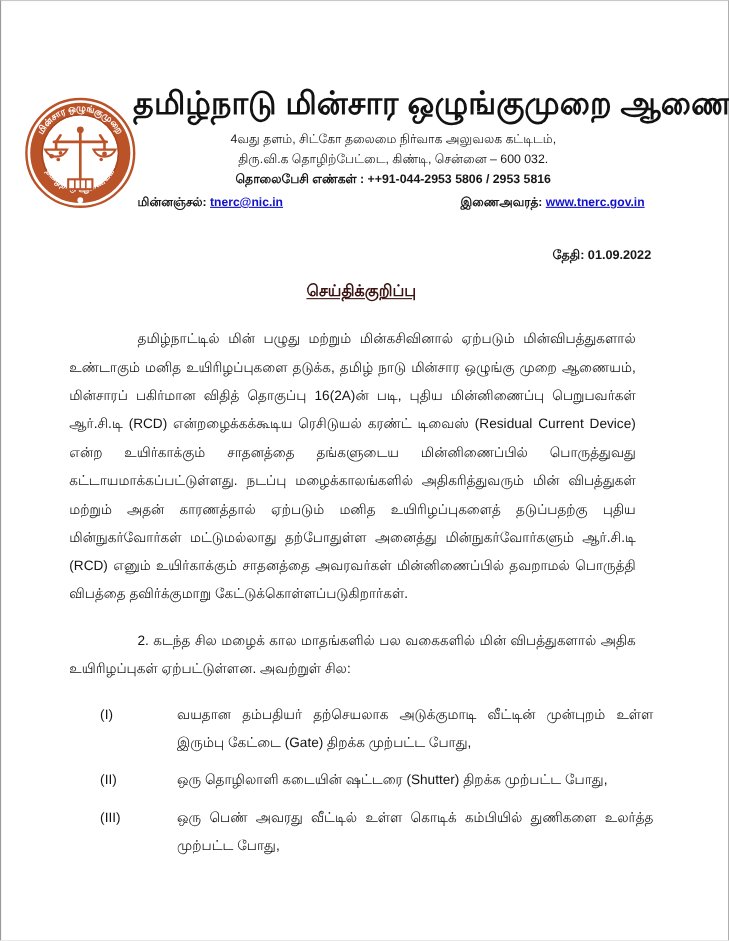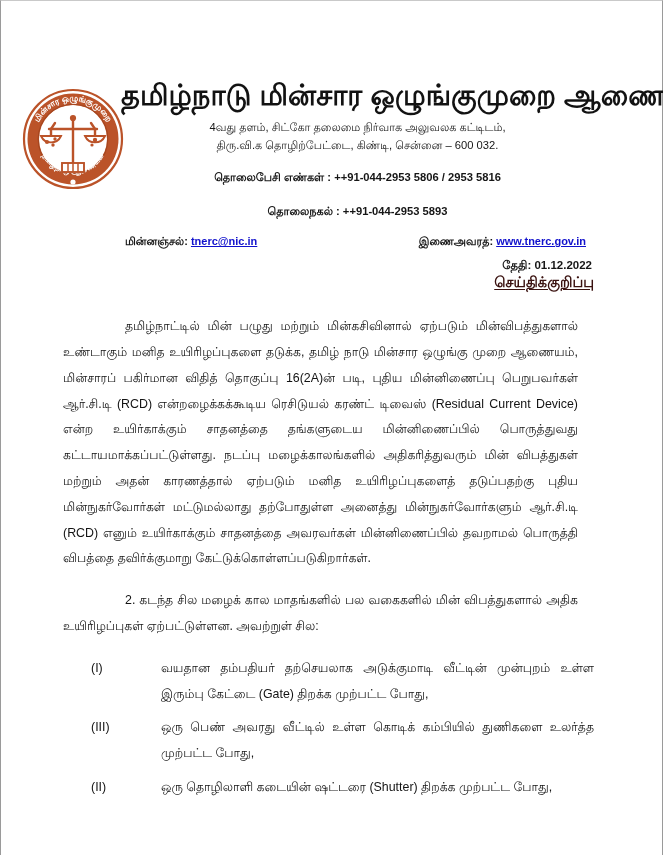--- a/index.html
+++ b/index.html
@@ -61,21 +61,21 @@
     font-weight: normal;
     color: #161616;
     line-height: 1.55;
     margin: 0;
   }
   .contact-line {
     font-size: 11.2px;
     font-weight: bold;
     color: #161616;
     line-height: 1.75;
-    margin: 14px;
+    margin: 0;
   }
   .link-row {
     display: flex;
     justify-content: space-between;
     align-items: baseline;
     margin-top: 4px;
     padding: 0 8px 0 4px;
     text-align: right;
   }
   .link-cell {
@@ -95,21 +95,22 @@
     text-align: right;
     font-size: 11.5px;
     font-weight: bold;
     color: #161616;
     margin-top: 10px;
     padding-right: 2px;
   }
 
   
   .press-heading {
-    text-align: right;
+    text-align: center;
+    margin-top: 17px;
     margin-bottom: 22px;
   }
   .press-heading span {
     font-size: 14.5px;
     font-weight: bold;
     color: #3a1210;
     text-decoration: underline;
     text-underline-offset: 2px;
   }
 
@@ -204,55 +205,54 @@
           <line x1="52" y1="76" x2="52" y2="85" stroke="#bb5329" stroke-width="1.5"></line>
           <line x1="57" y1="76" x2="57" y2="85" stroke="#bb5329" stroke-width="1.5"></line>
         </svg>
       </div>
 
       <div class="header-text">
         <div class="org-title">தமிழ்நாடு மின்சார ஒழுங்குமுறை ஆணையம்</div>
         <div class="addr-line">4வது தளம், சிட்கோ தலைமை நிர்வாக அலுவலக கட்டிடம்,</div>
         <div class="addr-line">திரு.வி.க தொழிற்பேட்டை, கிண்டி, சென்னை – 600 032.</div>
         <div class="contact-line">தொலைபேசி எண்கள் : ++91-044-2953 5806 / 2953 5816</div>
-        <div class="contact-line">தொலைநகல் : ++91-044-2953 5893</div>
 
         <div class="link-row">
           <div class="link-cell">
             <span>மின்னஞ்சல்:</span>
             <a class="link" href="#">tnerc@nic.in</a>
           </div>
           <div class="link-cell">
             <span>இணைஅவரத்:</span>
             <a class="link" href="#">www.tnerc.gov.in</a>
           </div>
         </div>
       </div>
     </div>
 
-    <div class="date-row">தேதி: 01.12.2022</div>
+    <div class="date-row">தேதி: 01.09.2022</div>
 
     <div class="press-heading">
       <span>செய்திக்குறிப்பு</span>
     </div>
 
     <div class="body-text">
       <p class="para">தமிழ்நாட்டில் மின் பழுது மற்றும் மின்கசிவினால் ஏற்படும் மின்விபத்துகளால் உண்டாகும் மனித உயிரிழப்புகளை தடுக்க, தமிழ் நாடு மின்சார ஒழுங்கு முறை ஆணையம், மின்சாரப் பகிர்மான விதித் தொகுப்பு 16(2A)ன் படி, புதிய மின்னிணைப்பு பெறுபவர்கள் ஆர்.சி.டி (RCD) என்றழைக்கக்கூடிய ரெசிடுயல் கரண்ட் டிவைஸ் (Residual Current Device) என்ற உயிர்காக்கும் சாதனத்தை தங்களுடைய மின்னிணைப்பில் பொருத்துவது கட்டாயமாக்கப்பட்டுள்ளது. நடப்பு மழைக்காலங்களில் அதிகரித்துவரும் மின் விபத்துகள் மற்றும் அதன் காரணத்தால் ஏற்படும் மனித உயிரிழப்புகளைத் தடுப்பதற்கு புதிய மின்நுகர்வோர்கள் மட்டுமல்லாது தற்போதுள்ள அனைத்து மின்நுகர்வோர்களும் ஆர்.சி.டி (RCD) எனும் உயிர்காக்கும் சாதனத்தை அவரவர்கள் மின்னிணைப்பில் தவறாமல் பொருத்தி விபத்தை தவிர்க்குமாறு கேட்டுக்கொள்ளப்படுகிறார்கள்.</p>
       <p class="para">2. கடந்த சில மழைக் கால மாதங்களில் பல வகைகளில் மின் விபத்துகளால் அதிக உயிரிழப்புகள் ஏற்பட்டுள்ளன. அவற்றுள் சில:</p>
 
       <ul class="list">
         <li class="list-item">
           <span class="list-marker">(I)</span>
           <span class="list-body">வயதான தம்பதியர் தற்செயலாக அடுக்குமாடி வீட்டின் முன்புறம் உள்ள இரும்பு கேட்டை (Gate) திறக்க முற்பட்ட போது,</span>
         </li>
         <li class="list-item">
+          <span class="list-marker">(II)</span>
+          <span class="list-body">ஒரு தொழிலாளி கடையின் ஷட்டரை (Shutter) திறக்க முற்பட்ட போது,</span>
+        </li>
+        <li class="list-item">
           <span class="list-marker">(III)</span>
           <span class="list-body">ஒரு பெண் அவரது வீட்டில் உள்ள கொடிக் கம்பியில் துணிகளை உலர்த்த முற்பட்ட போது,</span>
         </li>
-        <li class="list-item">
-          <span class="list-marker">(II)</span>
-          <span class="list-body">ஒரு தொழிலாளி கடையின் ஷட்டரை (Shutter) திறக்க முற்பட்ட போது,</span>
-        </li>
       </ul>
     </div>
 
   </div>
 </div>
 
 </body></html>

